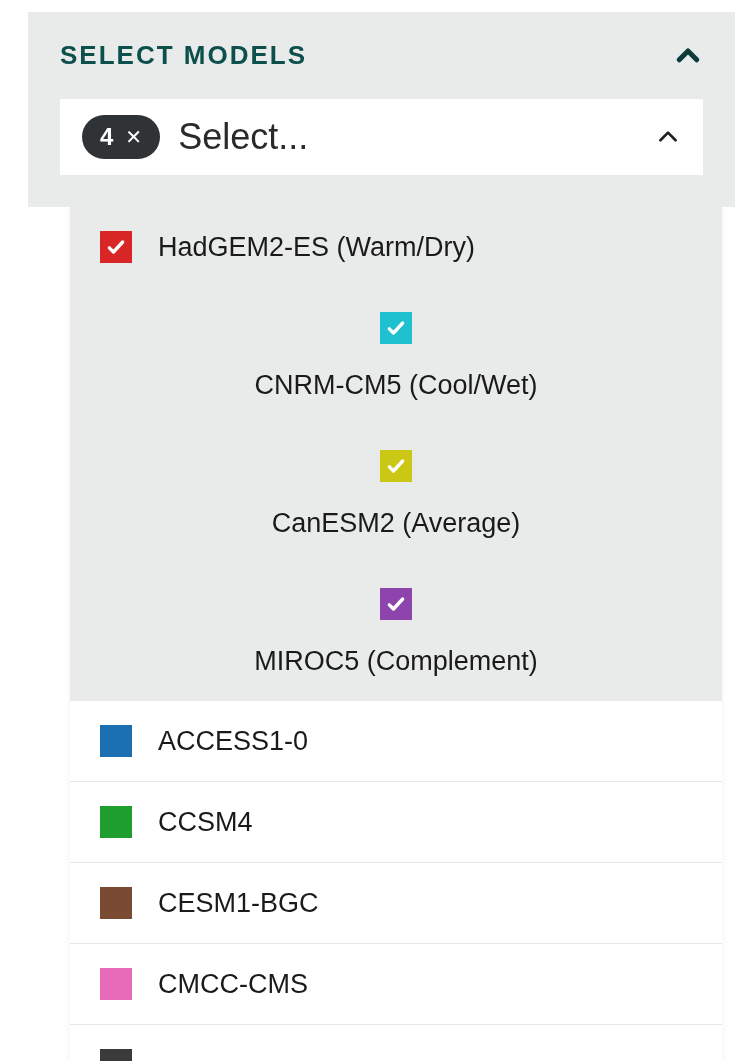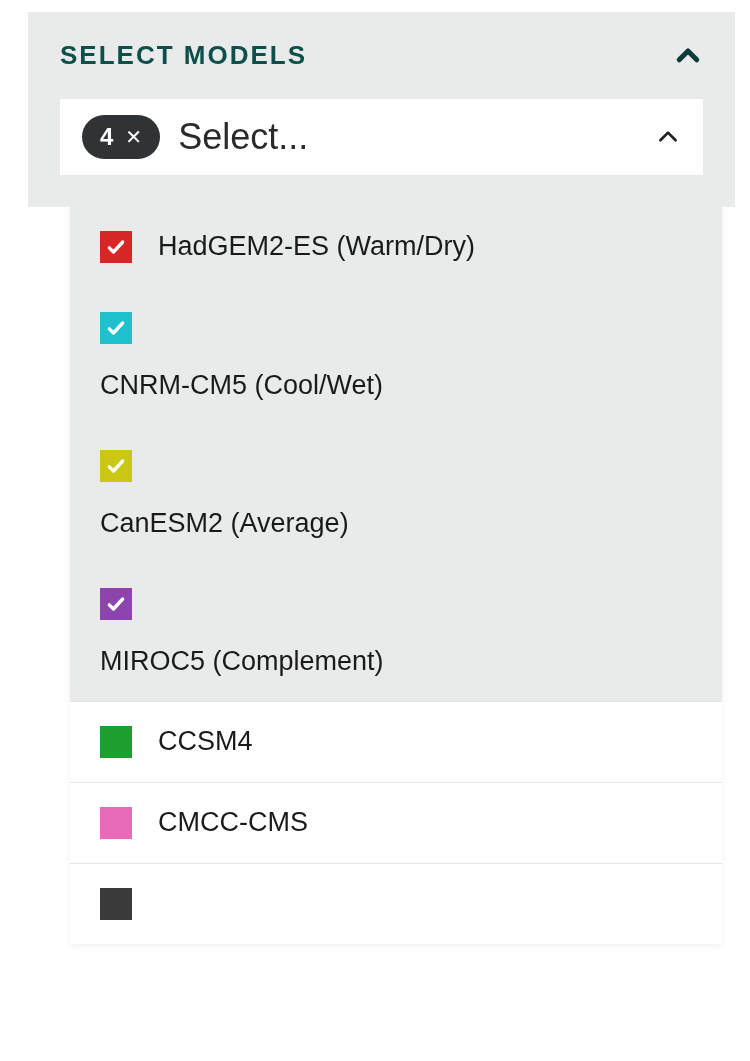--- a/index.html
+++ b/index.html
@@ -77,21 +77,21 @@
       height: 26px;
       display: block;
     }
     .dropdown {
       margin: 0 28px 28px 70px;
       background: #ffffff;
       box-shadow: 0 2px 6px rgba(0,0,0,0.06);
     }
     .option {
       display: flex;
-      align-items: flex-start;
+      align-items: center;
       gap: 26px;
       padding: 24px 30px;
       border-top: 1px solid #e6e6e6;
     }
     .option:first-child {
       border-top: none;
     }
     .option.selected {
       background: #e9ebeb;
       border-top-color: transparent;
@@ -175,24 +175,32 @@
       <span class="option-label">CanESM2 (Average)</span>
     </div>
     <div class="option selected">
       <div class="swatch" style="background: rgb(142, 68, 173);">
         <svg viewBox="0 0 24 24" fill="none" stroke="#ffffff" stroke-width="4" stroke-linecap="round" stroke-linejoin="round">
           <polyline points="4 13 9 18 20 6"></polyline>
         </svg>
       </div>
       <span class="option-label">MIROC5 (Complement)</span>
     </div>
+    <div class="option first-unselected">
+      <div class="swatch" style="background: rgb(27, 111, 179);"></div>
+      <span class="option-label">ACCESS1-0</span>
+    </div>
     <div class="option">
       <div class="swatch" style="background: rgb(30, 158, 47);"></div>
       <span class="option-label">CCSM4</span>
     </div>
     <div class="option">
+      <div class="swatch" style="background: rgb(122, 74, 51);"></div>
+      <span class="option-label">CESM1-BGC</span>
+    </div>
+    <div class="option">
       <div class="swatch" style="background: rgb(232, 107, 185);"></div>
       <span class="option-label">CMCC-CMS</span>
     </div>
     <div class="option">
       <div class="swatch" style="background: rgb(58, 58, 58);"></div>
     </div>
   </div>
 
 </body></html>

